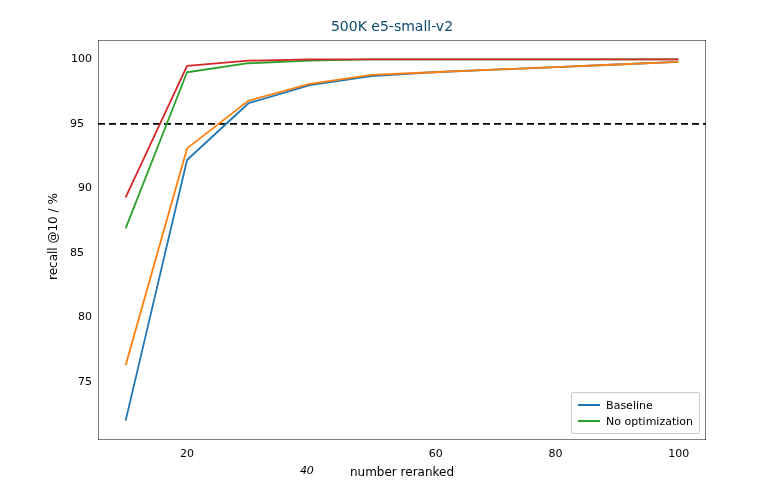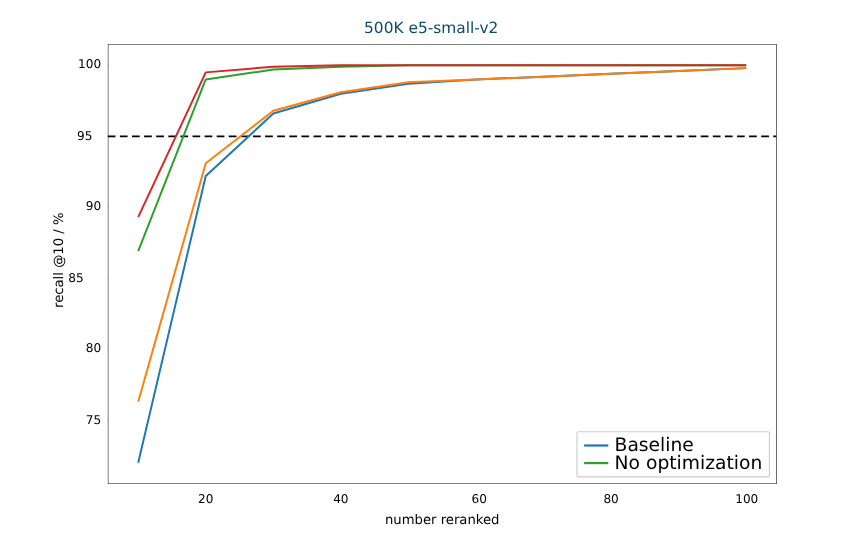--- a/index.html
+++ b/index.html
@@ -50,21 +50,21 @@
     position: absolute;
     font-size: 11px;
     color: #000;
   }
   .legend {
     position: absolute;
     background: #ffffff;
     border: 1px solid #cccccc;
     border-radius: 2px;
     padding: 4px 6px;
-    font-size: 17px;
+    font-size: 11px;
     right: 0;
     bottom: 0;
   }
   .legend-row {
     display: flex;
     align-items: center;
     gap: 6px;
     height: 16px;
     white-space: nowrap;
   }
@@ -115,25 +115,25 @@
         </div>
         <div class="legend-row">
           <div class="legend-swatch" style="border-top-color: rgb(44, 160, 44);"></div>
           <span>No optimization</span>
         </div>
       </div>
   </div>
 
   <div id="tick-container">
       <div class="tick-label" style="left: 177.051px; top: 447px; width: 20px; text-align: center;">20</div>
-      <div class="tick-label" style="left: 299.879px; top: 447px; width: 20px; text-align: center;">40</div>
+      <div class="tick-label" style="left: 299.879px; top: 464px; width: 20px;  font-style: italic;">40</div>
       <div class="tick-label" style="left: 422.707px; top: 447px; width: 20px; text-align: right;">60</div>
       <div class="tick-label" style="left: 545.535px; top: 447px; width: 20px; text-align: center;">80</div>
       <div class="tick-label" style="left: 668.364px; top: 447px; width: 20px; text-align: center;">100</div>
       <div class="tick-label" style="left: 62px; top: 374.935px; width: 30px; text-align: right;">75</div>
       <div class="tick-label" style="left: 62px; top: 310.419px; width: 30px; text-align: right;">80</div>
-      <div class="tick-label" style="left: 62px; top: 245.903px; width: 30px; text-align: left;">85</div>
+      <div class="tick-label" style="left: 62px; top: 245.903px; width: 30px; text-align: center;">85</div>
       <div class="tick-label" style="left: 62px; top: 181.387px; width: 30px; text-align: right;">90</div>
       <div class="tick-label" style="left: 62px; top: 116.871px; width: 30px; text-align: center;">95</div>
       <div class="tick-label" style="left: 62px; top: 52.3548px; width: 30px; text-align: right;">100</div>
     </div>
 
 </div>
 
 </body></html>

